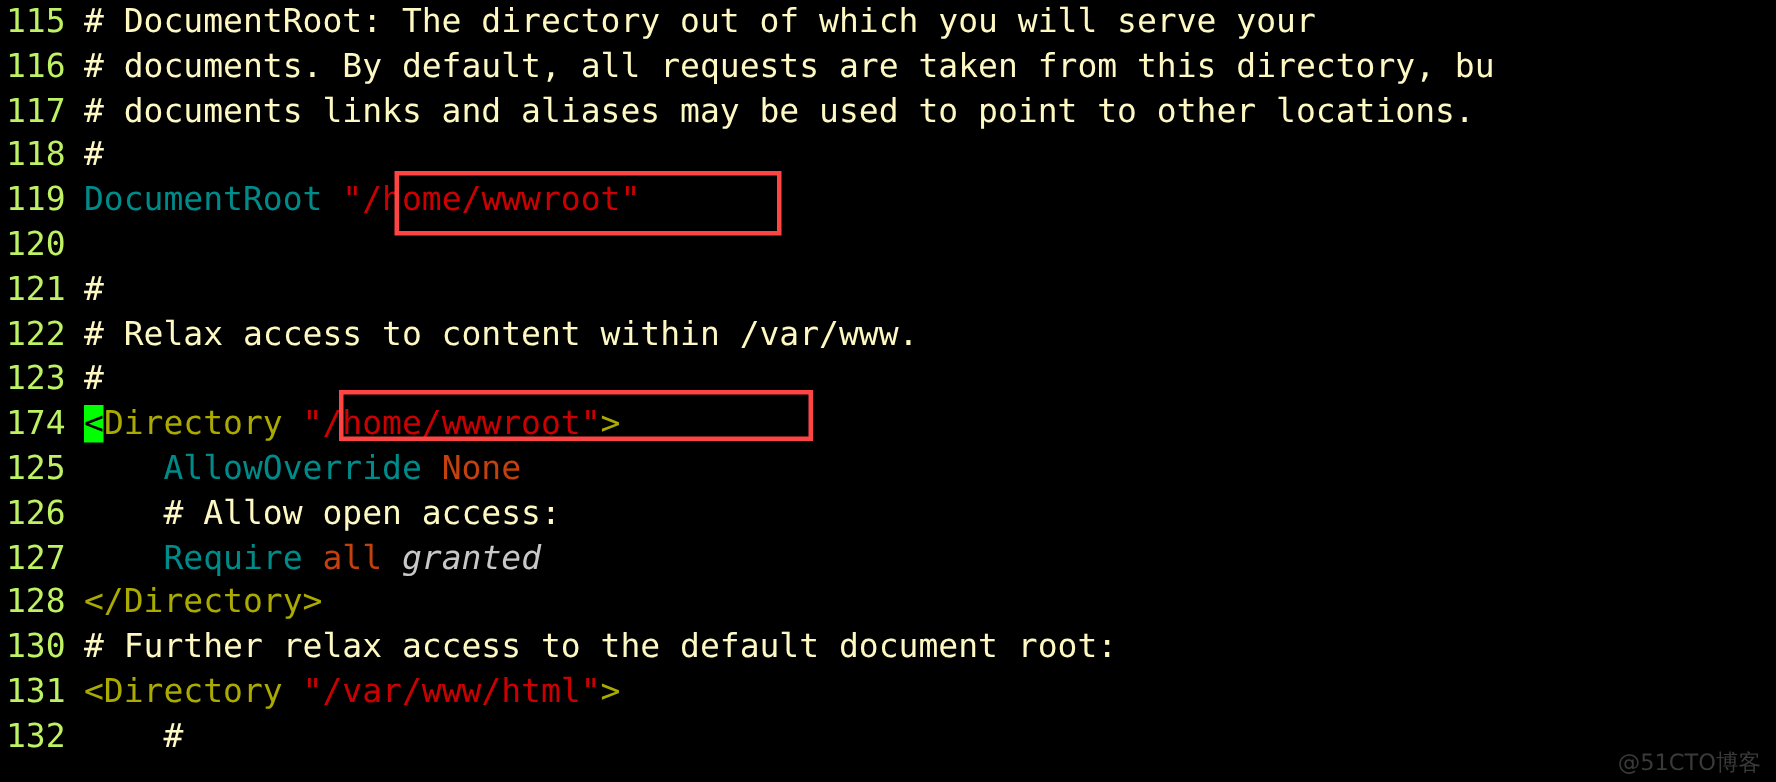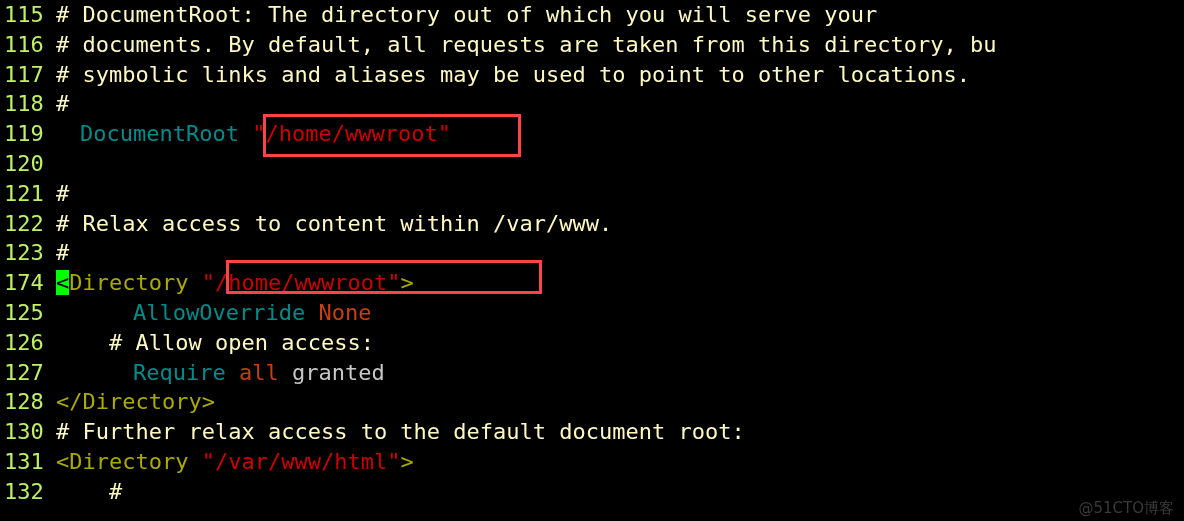--- a/index.html
+++ b/index.html
@@ -46,25 +46,25 @@
     padding-left: 4px;
     box-sizing: border-box;
   }
 
   .content {
     display: inline;
   }
 
   
   .tok-comment   { color: #fef9c3; }
-  .tok-directive { color: #008B8B; margin-left: 24px; }
+  .tok-directive { color: #008B8B; }
   .tok-string    { color: #CC0000; }
   .tok-keyword   { color: #c2410c; }
   .tok-tag       { color: #AAAA00; }
-  .tok-plain     { color: #C8C8C8; }
+  .tok-plain     { color: #C8C8C8; font-style: italic; }
   .tok-cursor    {
     background: #00FF00;
     color: #000000;
   }
 
   
   .annot-box {
     position: absolute;
     border: 3px solid #FF4444;
     box-sizing: border-box;
@@ -86,21 +86,21 @@
   }
 </style>
 </head>
 <body>
 
 <div id="editor">
 
   <div class="code-area">
       <div class="line"><span class="lineno">115</span><span class="content"><span class="tok-comment"># DocumentRoot: The directory out of which you will serve your</span></span></div>
       <div class="line"><span class="lineno">116</span><span class="content"><span class="tok-comment"># documents. By default, all requests are taken from this directory, bu</span></span></div>
-      <div class="line"><span class="lineno">117</span><span class="content"><span class="tok-comment"># symbolic links and aliases may be used to point to other locations.</span></span></div>
+      <div class="line"><span class="lineno">117</span><span class="content"><span class="tok-comment"># documents links and aliases may be used to point to other locations.</span></span></div>
       <div class="line"><span class="lineno">118</span><span class="content"><span class="tok-comment">#</span></span></div>
       <div class="line"><span class="lineno">119</span><span class="content"><span class="tok-directive">DocumentRoot</span><span class="tok-plain"> </span><span class="tok-string">"/home/wwwroot"</span></span></div>
       <div class="line"><span class="lineno">120</span><span class="content"></span></div>
       <div class="line"><span class="lineno">121</span><span class="content"><span class="tok-comment">#</span></span></div>
       <div class="line"><span class="lineno">122</span><span class="content"><span class="tok-comment"># Relax access to content within /var/www.</span></span></div>
       <div class="line"><span class="lineno">123</span><span class="content"><span class="tok-comment">#</span></span></div>
       <div class="line"><span class="lineno">174</span><span class="content"><span class="tok-cursor">&lt;</span><span class="tok-tag">Directory</span><span class="tok-plain"> </span><span class="tok-string">"/home/wwwroot"</span><span class="tok-tag">&gt;</span></span></div>
       <div class="line"><span class="lineno">125</span><span class="content"><span class="tok-plain">    </span><span class="tok-directive">AllowOverride</span><span class="tok-plain"> </span><span class="tok-keyword">None</span></span></div>
       <div class="line"><span class="lineno">126</span><span class="content"><span class="tok-comment">    # Allow open access:</span></span></div>
       <div class="line"><span class="lineno">127</span><span class="content"><span class="tok-plain">    </span><span class="tok-directive">Require</span><span class="tok-plain"> </span><span class="tok-keyword">all</span><span class="tok-plain"> </span><span class="tok-plain">granted</span></span></div>

